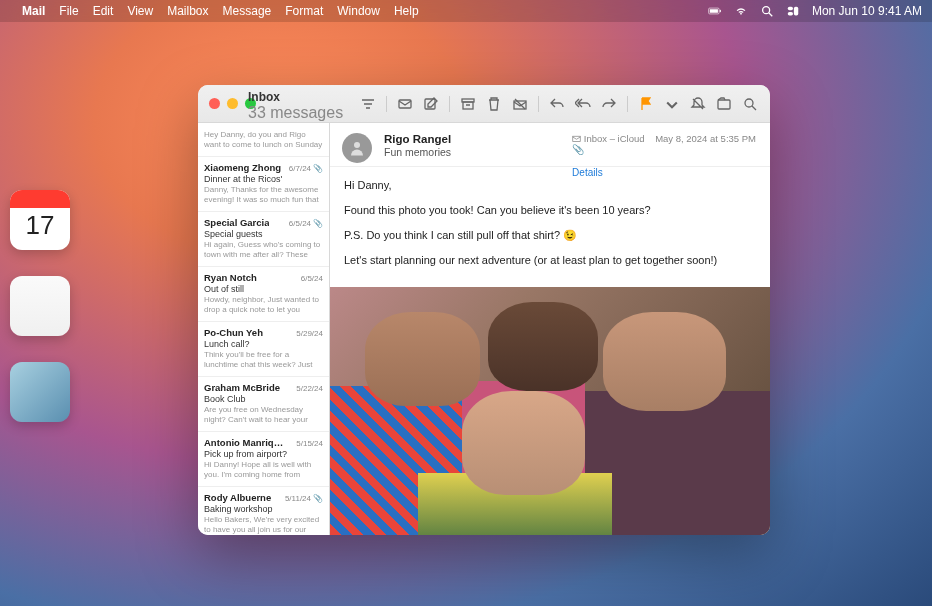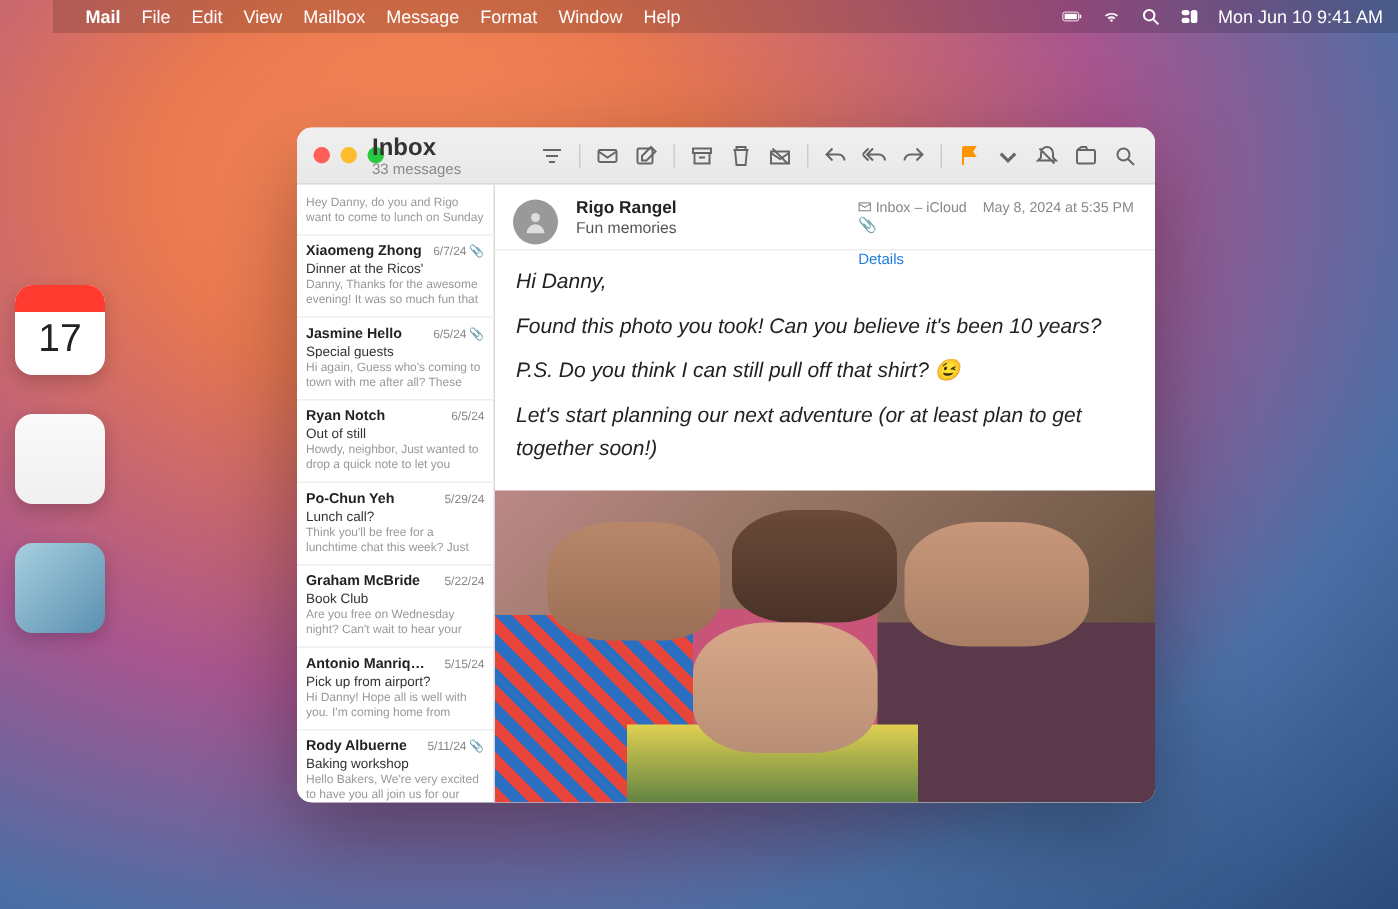--- a/index.html
+++ b/index.html
@@ -1,17 +1,17 @@
 <!DOCTYPE html>
 <html><head>
 <meta charset="utf-8">
 <style>
 * { margin: 0; padding: 0; box-sizing: border-box; font-family: -apple-system, BlinkMacSystemFont, "Helvetica Neue", sans-serif; }
 body { width: 932px; height: 606px; overflow: hidden; position: relative; }
-.desktop { width: 100%; height: 100%; background: radial-gradient(ellipse at 30% 20%, #ff8c5a 0%, #e87850 20%, #a8558f 50%, #4a6fa5 75%, #2a4a7a 100%); position: relative; padding-left: 35px; }
+.desktop { width: 100%; height: 100%; background: radial-gradient(ellipse at 30% 20%, #ff8c5a 0%, #e87850 20%, #a8558f 50%, #4a6fa5 75%, #2a4a7a 100%); position: relative; }
 .menubar { height: 22px; background: rgba(0,0,0,0.15); backdrop-filter: blur(20px); display: flex; align-items: center; padding: 0 10px; color: #fff; font-size: 12px; }
 .menubar .apple { margin-right: 12px; font-size: 14px; }
 .menubar .app-name { font-weight: 600; margin-right: 14px; }
 .menubar .menu-item { margin-right: 14px; cursor: default; }
 .menubar .spacer { flex: 1; }
 .menubar .status-item { margin-left: 12px; }
 .menubar svg { width: 14px; height: 14px; fill: #fff; vertical-align: middle; }
 
 .widgets { position: absolute; left: 10px; top: 190px; display: flex; flex-direction: column; gap: 26px; }
 .widget { width: 60px; height: 60px; border-radius: 12px; background: rgba(255,255,255,0.8); box-shadow: 0 4px 12px rgba(0,0,0,0.2); position: relative; overflow: hidden; }
@@ -20,22 +20,22 @@
 .cal-num { font-size: 26px; font-weight: 400; text-align: center; color: #222; padding-top: 2px; }
 .widget.note { background: linear-gradient(#fafafa,#f0f0f0); }
 .widget.photo { background: linear-gradient(135deg,#a8d0e0,#5a8fb0); }
 
 .mail-window { position: absolute; left: 198px; top: 85px; width: 572px; height: 450px; background: #f5f5f5; border-radius: 10px; box-shadow: 0 20px 60px rgba(0,0,0,0.35); display: flex; flex-direction: column; overflow: hidden; }
 .titlebar { height: 38px; display: flex; align-items: center; background: linear-gradient(#f0f0f0,#e8e8e8); border-bottom: 1px solid #d8d8d8; position: relative; }
 .traffic { display: flex; gap: 7px; padding-left: 11px; }
 .dot { width: 11px; height: 11px; border-radius: 50%; }
 .dot.r { background: #ff5f57; } .dot.y { background: #febc2e; } .dot.g { background: #28c840; }
 .title-block { position: absolute; left: 50px; top: 5px; }
-.title-main { font-size: 16px; font-weight: 600; color: #333; }
-.title-sub { font-size: 10px; color: #888; text-align: center; }
+.title-main { font-size: 12px; font-weight: 600; color: #333; }
+.title-sub { font-size: 16px; color: #888; text-align: center; }
 .toolbar { display: flex; align-items: center; gap: 2px; margin-left: auto; padding-right: 8px; }
 .toolbar .tbtn { width: 24px; height: 22px; display: flex; align-items: center; justify-content: center; border-radius: 4px; cursor: default; }
 .toolbar .divider { width: 1px; height: 16px; background: #ccc; margin: 0 4px; }
 .toolbar svg { width: 16px; height: 16px; fill: none; stroke: #666; stroke-width: 1.3; }
 
 .mail-body { flex: 1; display: flex; overflow: hidden; }
 .msg-list { width: 132px; border-right: 1px solid #d8d8d8; overflow-y: hidden; background: #fff; font-size: 9px; }
 .msg { padding: 5px 6px 6px; border-bottom: 1px solid #eee; cursor: default; }
 .msg-head { display: flex; justify-content: space-between; align-items: baseline; }
 .msg-from { font-weight: 600; font-size: 9.5px; color: #222; white-space: nowrap; overflow: hidden; text-overflow: ellipsis; max-width: 80px; }
@@ -53,21 +53,21 @@
 .email-subj { font-size: 10.5px; color: #555; margin-top: 1px; }
 .to-line { font-size: 10px; color: #888; margin-top: 2px; }
 .to-line .to-val { color: #333; }
 .meta-row { position: absolute; right: 14px; top: 10px; text-align: left; font-size: 9.5px; color: #888; }
 .meta-folder { color: #888; }
 .meta-folder svg { width: 9px; height: 9px; vertical-align: -1px; stroke: #888; fill: none; }
 .meta-date { margin-left: 8px; }
 .details-link { color: #1e7bd9; font-size: 10px; margin-top: 12px; cursor: default; }
 .attach-ind { color: #aaa; font-size: 10px; }
 
-.msg-content { padding: 10px 14px; font-size: 14px; line-height: 1.55; color: #222; font-style: italic; }
+.msg-content { padding: 10px 14px; font-size: 11px; line-height: 1.55; color: #222; }
 .msg-content p { margin-bottom: 8px; }
 .photo-attach { margin: 0; width: 100%; flex: 1; background: linear-gradient(135deg,#b88 0%,#976 30%,#543 100%); position: relative; overflow: hidden; }
 .ppl { position: absolute; inset: 0; }
 .face { position: absolute; border-radius: 40% 40% 35% 35%; }
 .f1 { left: 8%; top: 10%; width: 26%; height: 38%; background: linear-gradient(#b8876a,#9a6f55); }
 .f2 { left: 36%; top: 6%; width: 25%; height: 36%; background: linear-gradient(#6a4a38,#4a3228); }
 .f3 { left: 62%; top: 10%; width: 28%; height: 40%; background: linear-gradient(#c8977a,#a87f65); }
 .f4 { left: 30%; top: 42%; width: 28%; height: 42%; background: linear-gradient(#d8a788,#b88f75); }
 .shirt1 { position:absolute; left:0; top:40%; width:32%; height:60%; background: repeating-linear-gradient(45deg,#e8453a,#e8453a 8px,#2a6fc2 8px,#2a6fc2 16px); }
 .shirt2 { position:absolute; left:30%; top:38%; width:28%; height:50%; background: #c8547a; }
@@ -228,21 +228,21 @@
           <div class="msg">
             <div class="msg-head">
               <span class="msg-from">Xiaomeng Zhong</span>
               <span class="msg-date">6/7/24<span class="clip">📎</span></span>
             </div>
             <div class="msg-subj">Dinner at the Ricos'</div>
             <div class="msg-prev">Danny, Thanks for the awesome evening! It was so much fun that I...</div>
           </div>
           <div class="msg">
             <div class="msg-head">
-              <span class="msg-from">Jasmine Hello</span>
+              <span class="msg-from">Special Garcia</span>
               <span class="msg-date">6/5/24<span class="clip">📎</span></span>
             </div>
             <div class="msg-subj">Special guests</div>
             <div class="msg-prev">Hi again, Guess who's coming to town with me after all? These two...</div>
           </div>
           <div class="msg">
             <div class="msg-head">
               <span class="msg-from">Ryan Notch</span>
               <span class="msg-date">6/5/24</span>
             </div>

